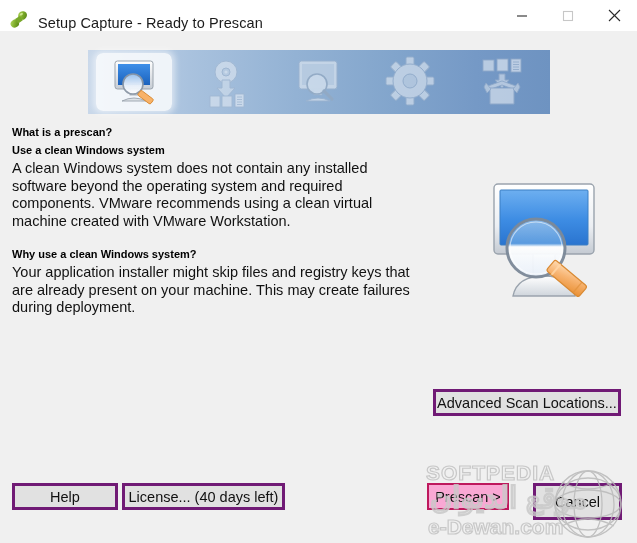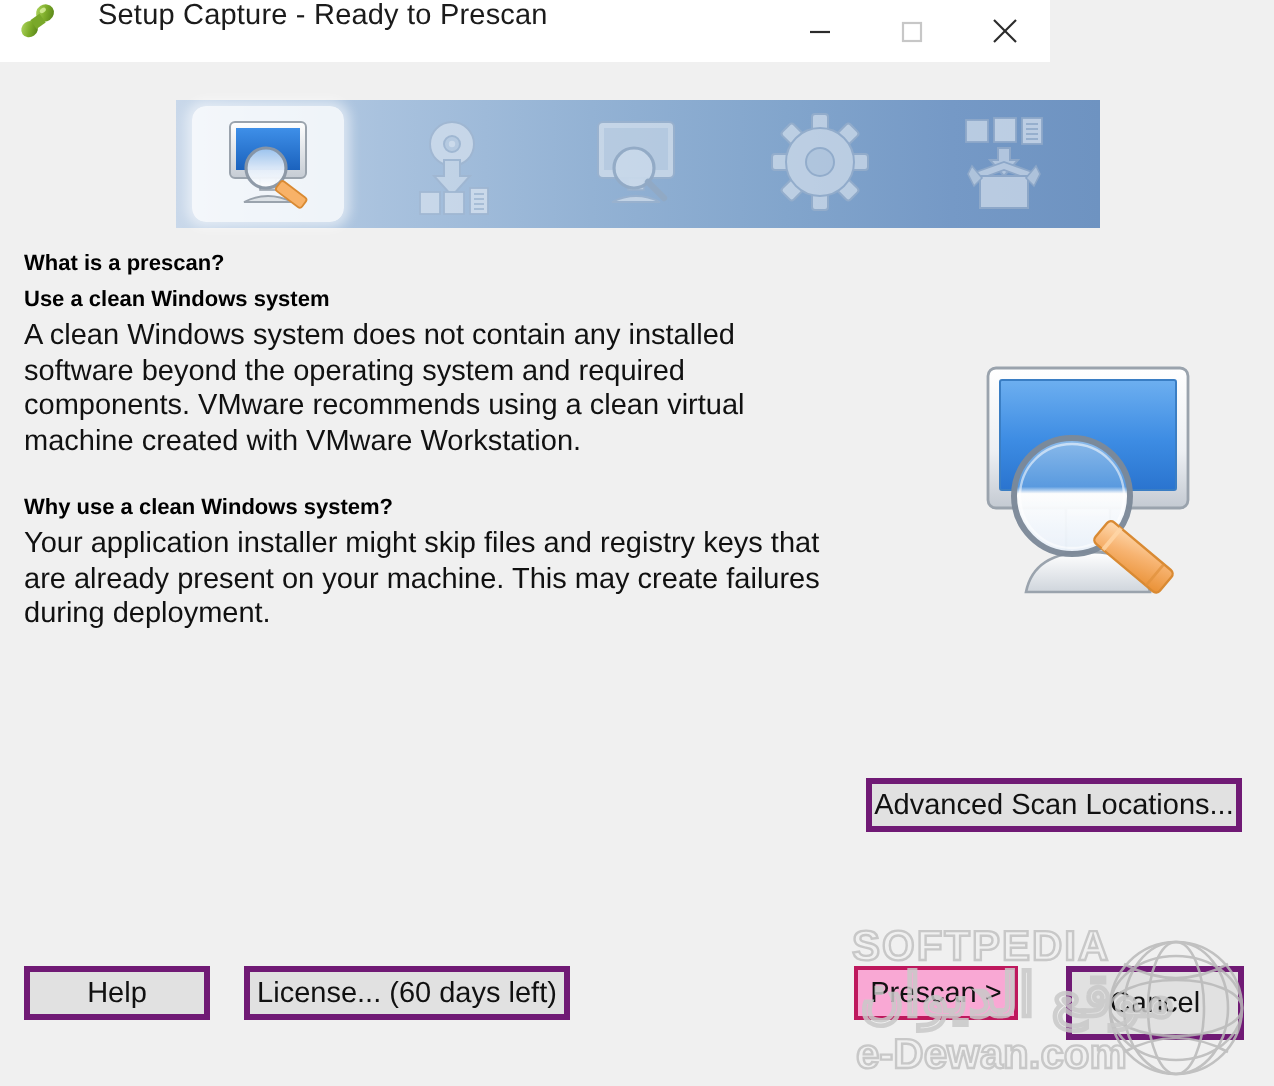--- a/index.html
+++ b/index.html
@@ -12,23 +12,23 @@
   #app {
     position: relative;
     width: 637px; height: 543px;
     background: #f0f0f0;
     overflow: hidden;
   }
 
   
   #titlebar {
     position: absolute; left: 0; top: 0;
-    width: 525px; height: 31px;
+    width: 637px; height: 31px;
     background: #ffffff;
-    display: flex; align-items: flex-start; gap: 11px;
+    display: flex; align-items: flex-end;
   }
   #app-icon {
     width: 22px; height: 22px;
     margin-left: 8px; margin-right: 8px;
     position: relative; flex: none;
   }
   #title-text {
     font-size: 14.5px;
     color: #1b1b1b;
     letter-spacing: 0.1px;
@@ -94,21 +94,21 @@
     font-family: "Liberation Sans", sans-serif;
     display: flex; align-items: center; justify-content: center;
     padding: 0; white-space: nowrap;
   }
   .btn.focused {
     border: 2px solid #be185d;
     background: #f9a8d4;
   }
 
   #btn-adv   { left: 433px; top: 389px; width: 188px; height: 27px; }
-  #btn-help  { left: 12px;  top: 483px; width: 93px;  height: 27px; }
+  #btn-help  { left: 12px;  top: 483px; width: 106px;  height: 27px; }
   #btn-lic   { left: 122px; top: 483px; width: 163px; height: 27px; }
   #btn-back  { left: 327px; top: 483px; width: 89px;  height: 27px; }
   #btn-pre   { left: 427px; top: 483px; width: 82px;  height: 27px; }
   #btn-cancel{ left: 533px; top: 483px; width: 89px;  height: 37px; }
 
   
   #watermark {
     position: absolute; left: 422px; top: 462px;
     width: 215px; height: 81px;
     pointer-events: none;
@@ -312,21 +312,21 @@
         <line x1="69" y1="81" x2="69" y2="95" stroke="#ffd7a8" stroke-width="2" opacity="0.8"></line>
         <line x1="97" y1="81" x2="97" y2="95" stroke="#e0913c" stroke-width="1.4" opacity="0.7"></line>
       </g>
     </svg>
   </div>
 
   <button class="btn" id="btn-adv">Advanced Scan Locations...</button>
 
   <button class="btn" id="btn-help">Help</button>
 
-  <button class="btn" id="btn-lic">License... (60 days left)</button>
+  <button class="btn" id="btn-lic">License... (40 days left)</button>
 
 
   <button class="btn focused" id="btn-pre">Prescan &gt;</button>
 
   <button class="btn" id="btn-cancel">Cancel</button>
 
   <div id="watermark">
     <svg width="215" height="81" viewBox="0 0 215 81">
       <g fill="none" stroke="#b9b9b9" stroke-width="1.3" opacity="0.85">
         <circle cx="166" cy="42" r="33"></circle>

